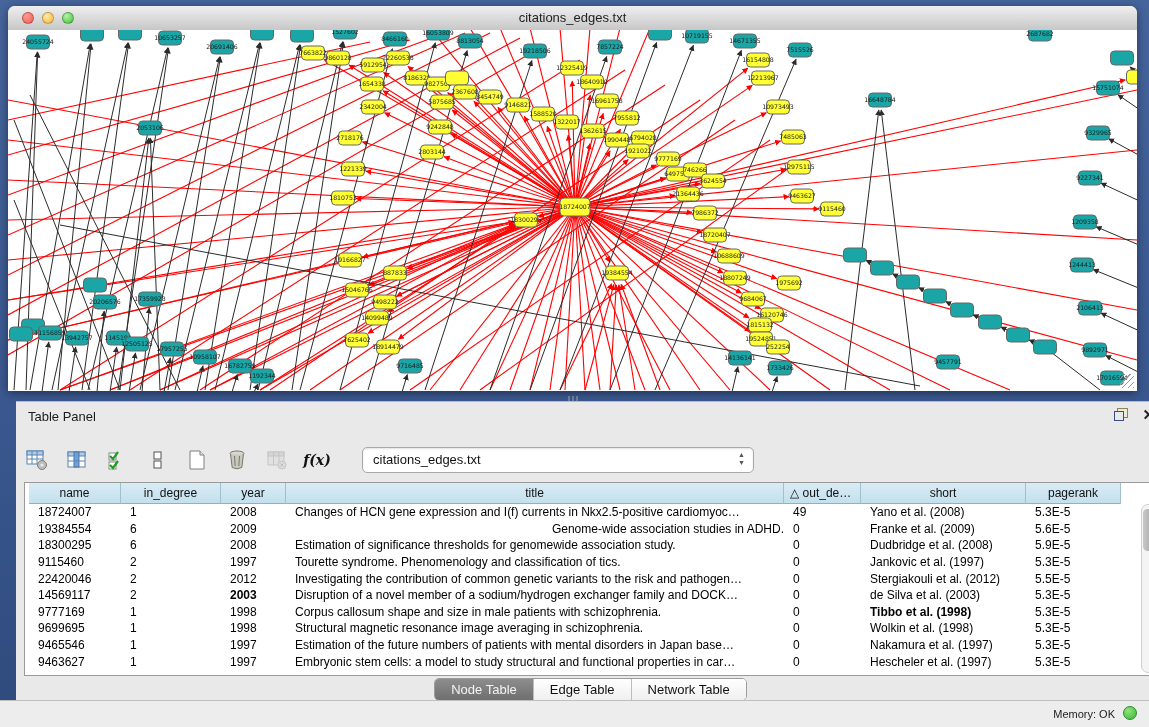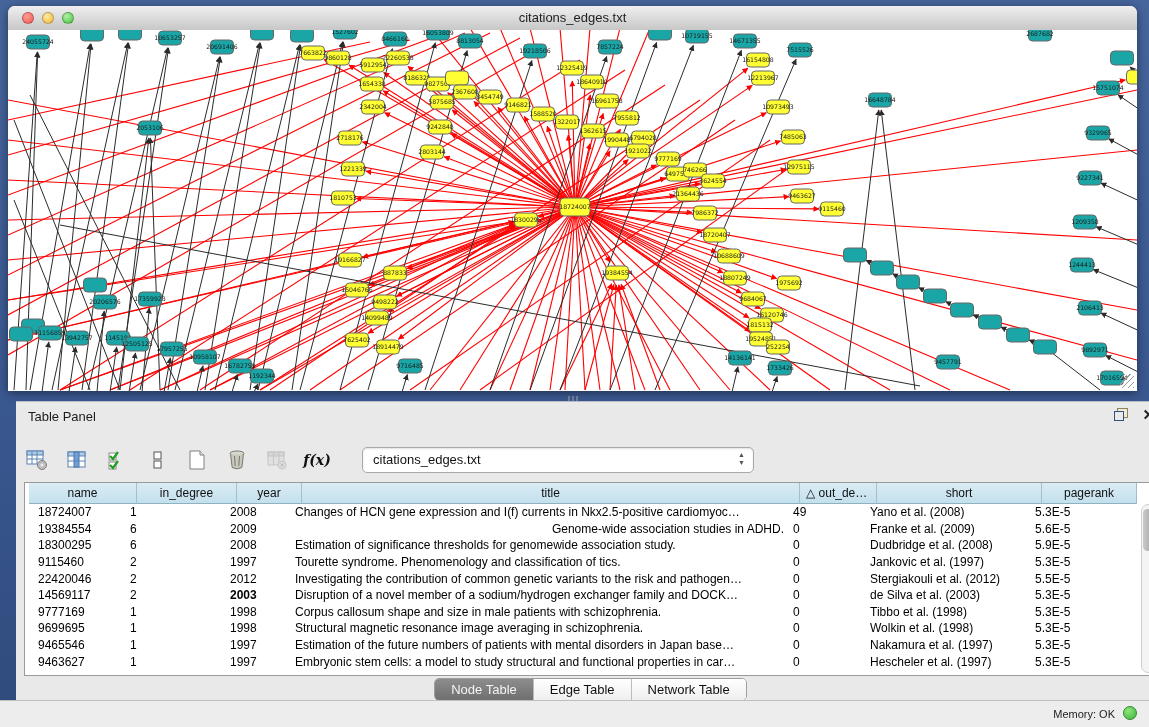--- a/index.html
+++ b/index.html
@@ -797,21 +797,21 @@
     </span>
     <span class="tool fx">f(x)</span>
     <div class="combo">
       <span class="val">citations_edges.txt</span>
       <span class="arrows">▲<br>▼</span>
     </div>
   </div>
 
   <div class="tablebox">
     <div class="thead" id="thead">
-        <div class="th" style="width: 108px;">name</div>
+        <div class="th" style="width: 92px;">name</div>
         <div class="th" style="width: 100px;">in_degree</div>
         <div class="th" style="width: 65px;">year</div>
         <div class="th" style="width: 498px;">title</div>
         <div class="th sorted" style="width: 77px;">△ out_de…</div>
         <div class="th" style="width: 165px;">short</div>
         <div class="th" style="width: 95px;">pagerank</div>
       </div>
     <div class="tbody" id="tbody">
         <div class="tr">
           <div class="td" style="width: 92px;">18724007</div>
@@ -866,21 +866,21 @@
           <div class="td" style="width: 77px;">0</div>
           <div class="td" style="width: 165px;">de Silva et al. (2003)</div>
           <div class="td" style="width: 95px;">5.3E-5</div>
         </div>
         <div class="tr">
           <div class="td" style="width: 92px;">9777169</div>
           <div class="td" style="width: 100px;">1</div>
           <div class="td" style="width: 65px;">1998</div>
           <div class="td" style="width: 498px;">Corpus callosum shape and size in male patients with schizophrenia.</div>
           <div class="td" style="width: 77px;">0</div>
-          <div class="td" style="width: 165px;">Tibbo et al. (1998)</div>
+          <div class="td" style="width: 165px; font-weight: bold;">Tibbo et al. (1998)</div>
           <div class="td" style="width: 95px;">5.3E-5</div>
         </div>
         <div class="tr">
           <div class="td" style="width: 92px;">9699695</div>
           <div class="td" style="width: 100px;">1</div>
           <div class="td" style="width: 65px;">1998</div>
           <div class="td" style="width: 498px;">Structural magnetic resonance image averaging in schizophrenia.</div>
           <div class="td" style="width: 77px;">0</div>
           <div class="td" style="width: 165px;">Wolkin et al. (1998)</div>
           <div class="td" style="width: 95px;">5.3E-5</div>

